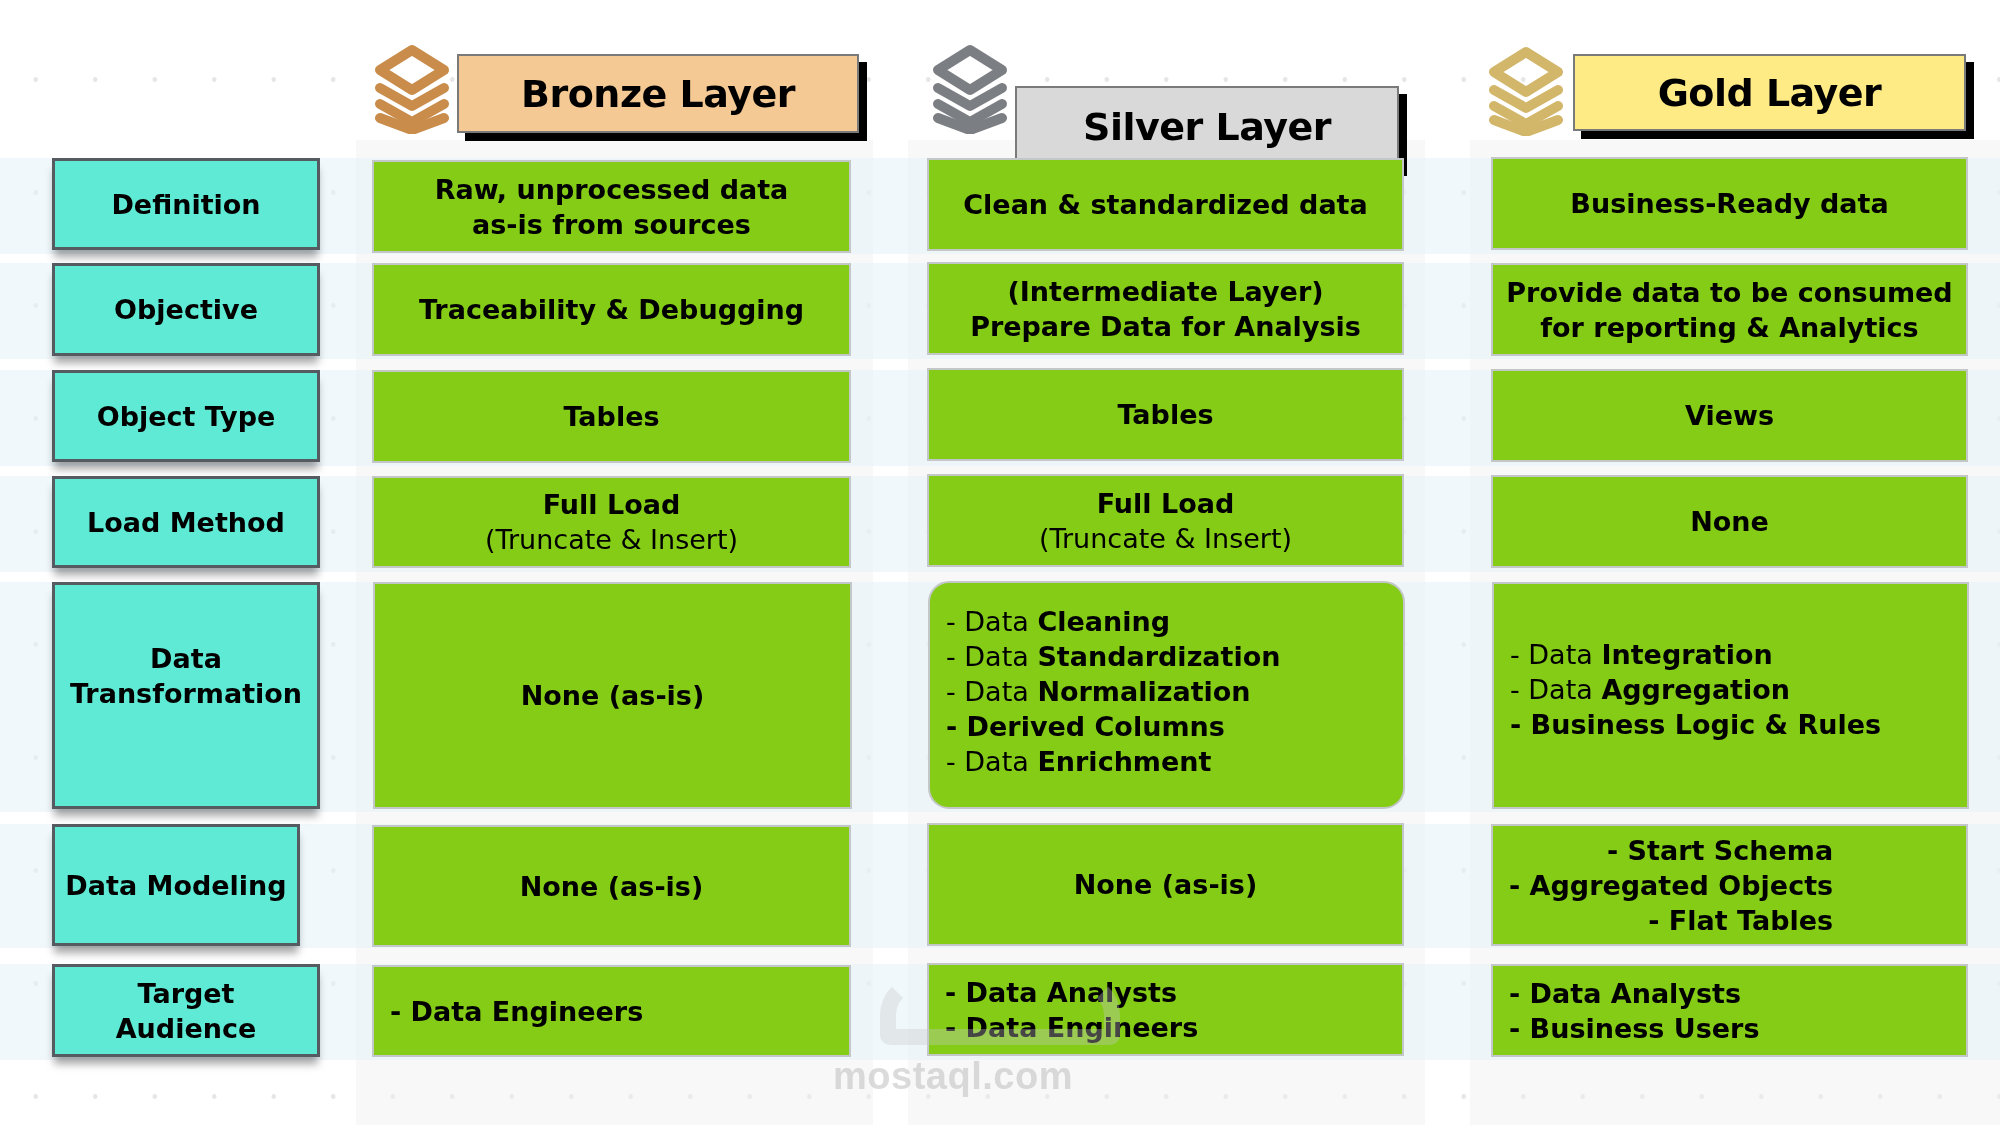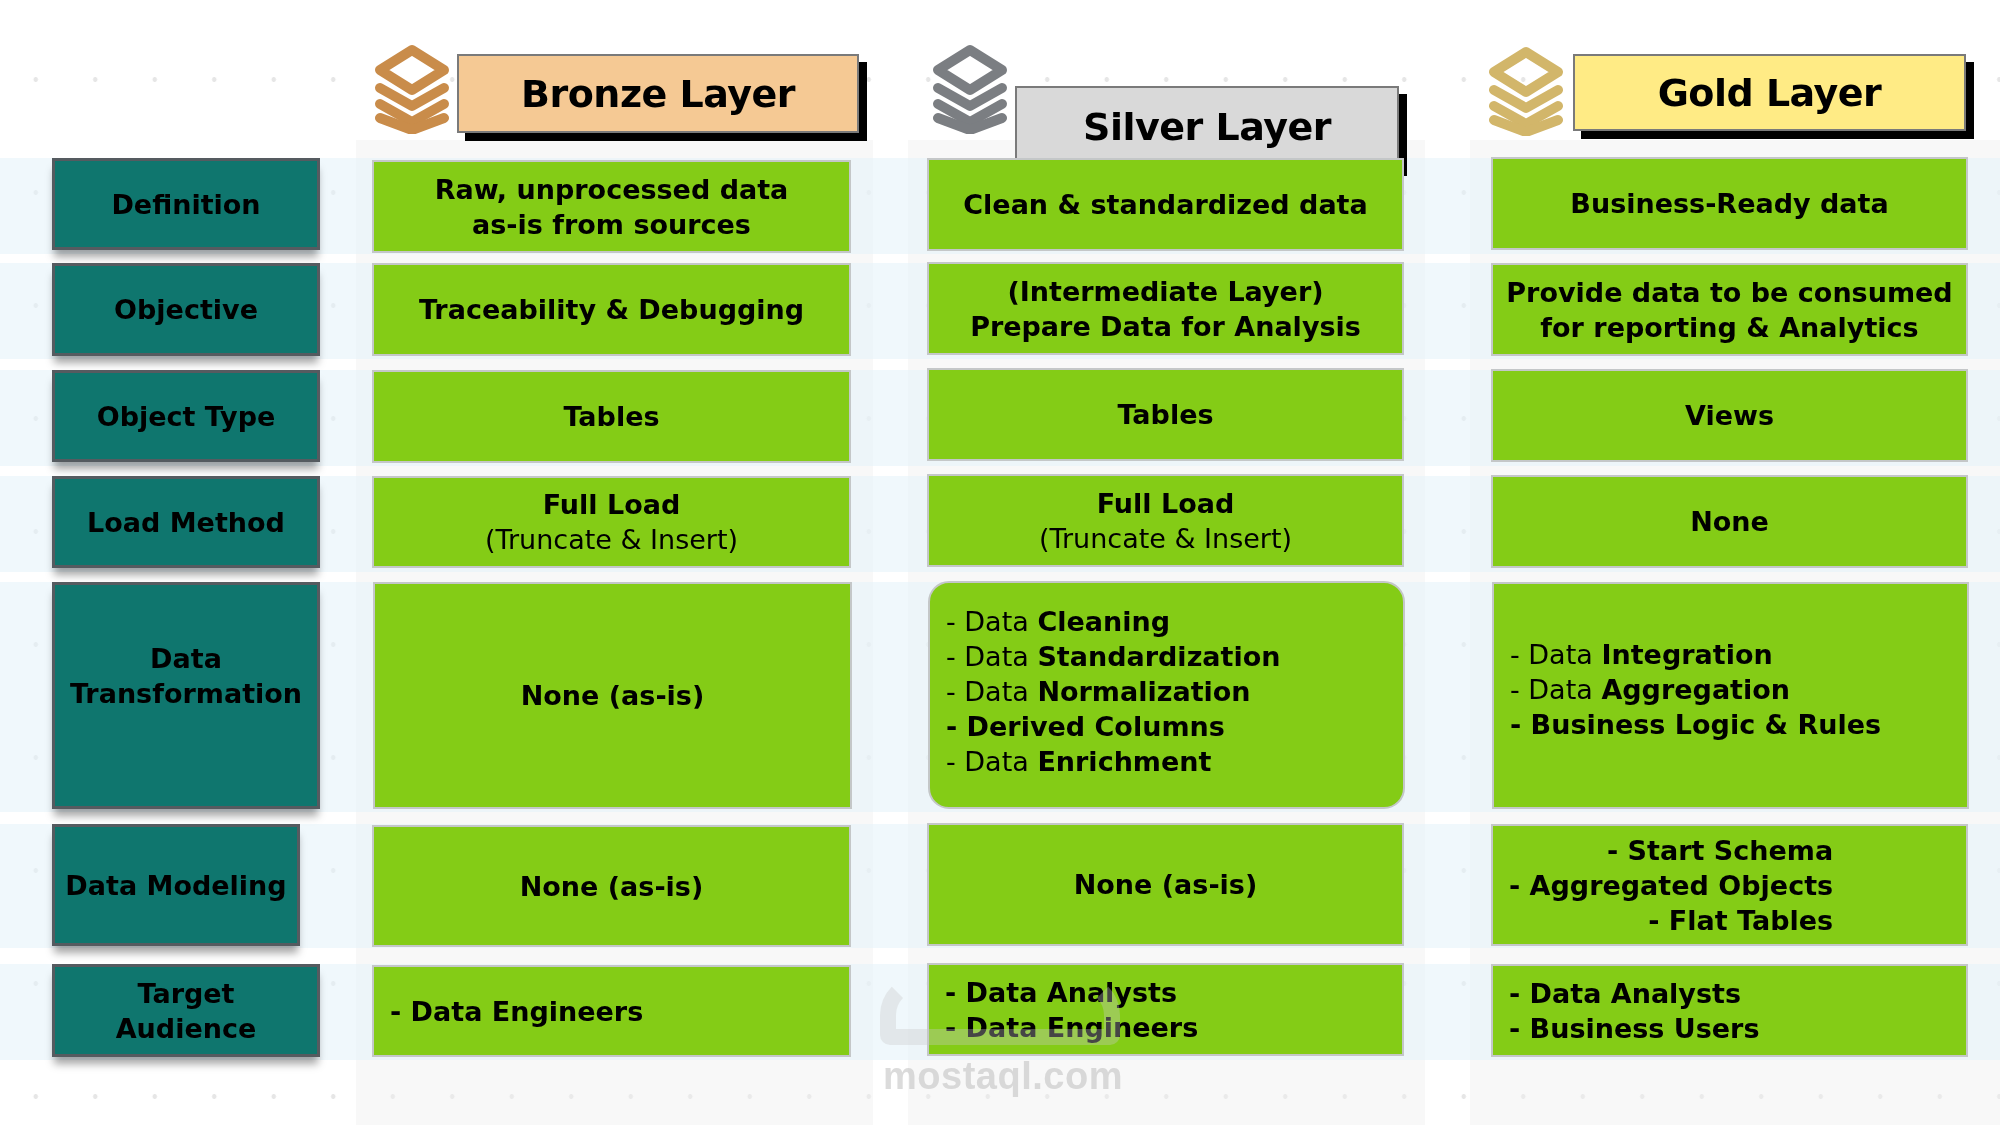--- a/index.html
+++ b/index.html
@@ -13,36 +13,36 @@
     background-position: 6px 23px;
   }
   .colband { position: absolute; top: 140px; bottom: 0; background: rgba(240,240,240,0.45); }
   .rowband { position: absolute; left: 0; right: 0; background: rgba(228,243,250,0.55); }
   .watermark-logo {
     position: absolute; left: 880px; top: 975px; width: 240px; height: 70px;
     border-radius: 40px 40px 10px 10px; border: 16px solid rgba(200,200,200,0.35);
     border-top-color: transparent; box-sizing: border-box;
   }
   .watermark-text {
-    position: absolute; left: 878px; top: 1055px; width: 250px; text-align: center;
+    position: absolute; left: 828px; top: 1055px; width: 250px; text-align: center;
     font-family: "Liberation Sans", sans-serif; font-weight: bold; font-size: 38px;
     color: rgba(190,190,190,0.55); letter-spacing: 0.5px;
   }
   .icon { position: absolute; }
   .hdr {
     position: absolute; box-sizing: border-box;
     border: 2px solid #7a7a7a;
     box-shadow: 8px 8px 0 #000;
     display: flex; align-items: center; justify-content: center;
     font-family: "DejaVu Sans", sans-serif; font-weight: bold; font-size: 38px;
     letter-spacing: -0.5px;
   }
   .label {
     position: absolute; box-sizing: border-box;
-    background: #0f766e; border: 3px solid #555b60;
+    background: #5eead4; border: 3px solid #555b60;
     box-shadow: 0 9px 8px -2px rgba(0,0,0,0.35);
     display: flex; align-items: center; justify-content: center; text-align: center;
     font-weight: bold; font-size: 27px; line-height: 35px; padding: 0 10px;
   }
   .cell {
     position: absolute; box-sizing: border-box;
     background: #84cc16; border: 2px solid #c4c7c8;
     display: flex; align-items: center; justify-content: center; text-align: center;
     font-size: 27px; line-height: 35px; font-weight: bold;
   }

